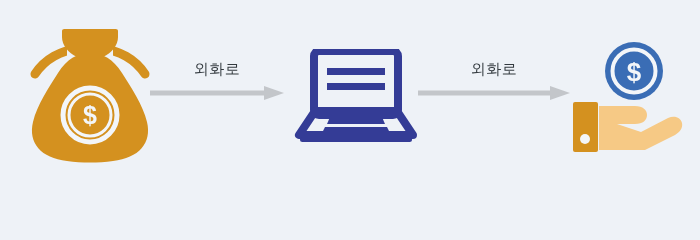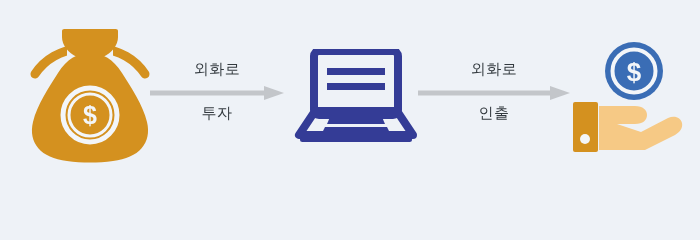--- a/index.html
+++ b/index.html
@@ -126,21 +126,20 @@
   </div>
 
   <div class="connector connector-1">
     <div class="label label-top">외화로</div>
     <div class="arrow-wrap">
       <svg viewBox="0 0 134 14" preserveAspectRatio="none">
         <rect x="0" y="4.5" width="118" height="5" fill="#c3c6ca"></rect>
         <polygon points="114,0 134,7 114,14" fill="#c3c6ca"></polygon>
       </svg>
     </div>
-    <div class="label label-bottom">투자</div>
   </div>
 
   <div class="stage icon-laptop">
     <svg width="124" height="94" viewBox="0 0 124 94">
 
       <rect x="20" y="2" width="84" height="64" rx="5" ry="5" fill="none" stroke="#343c96" stroke-width="8"></rect>
 
       <rect x="33" y="19" width="58" height="7" fill="#343c96"></rect>
       <rect x="33" y="34" width="58" height="7" fill="#343c96"></rect>
 
@@ -154,21 +153,20 @@
   </div>
 
   <div class="connector connector-2">
     <div class="label label-top">외화로</div>
     <div class="arrow-wrap">
       <svg viewBox="0 0 152 14" preserveAspectRatio="none">
         <rect x="0" y="4.5" width="136" height="5" fill="#c3c6ca"></rect>
         <polygon points="132,0 152,7 132,14" fill="#c3c6ca"></polygon>
       </svg>
     </div>
-    <div class="label label-bottom">인출</div>
   </div>
 
   <div class="stage icon-handcoin">
     <svg width="112" height="112" viewBox="0 0 112 112">
 
       <g>
         <circle cx="61" cy="31" r="29" fill="#3a6db5"></circle>
         <circle cx="61" cy="31" r="21.5" fill="none" stroke="#f3f6f9" stroke-width="4"></circle>
         <text x="61" y="41" text-anchor="middle" font-family="Liberation Sans, sans-serif" font-size="26" font-weight="bold" fill="#f3f6f9">$</text>
       </g>

